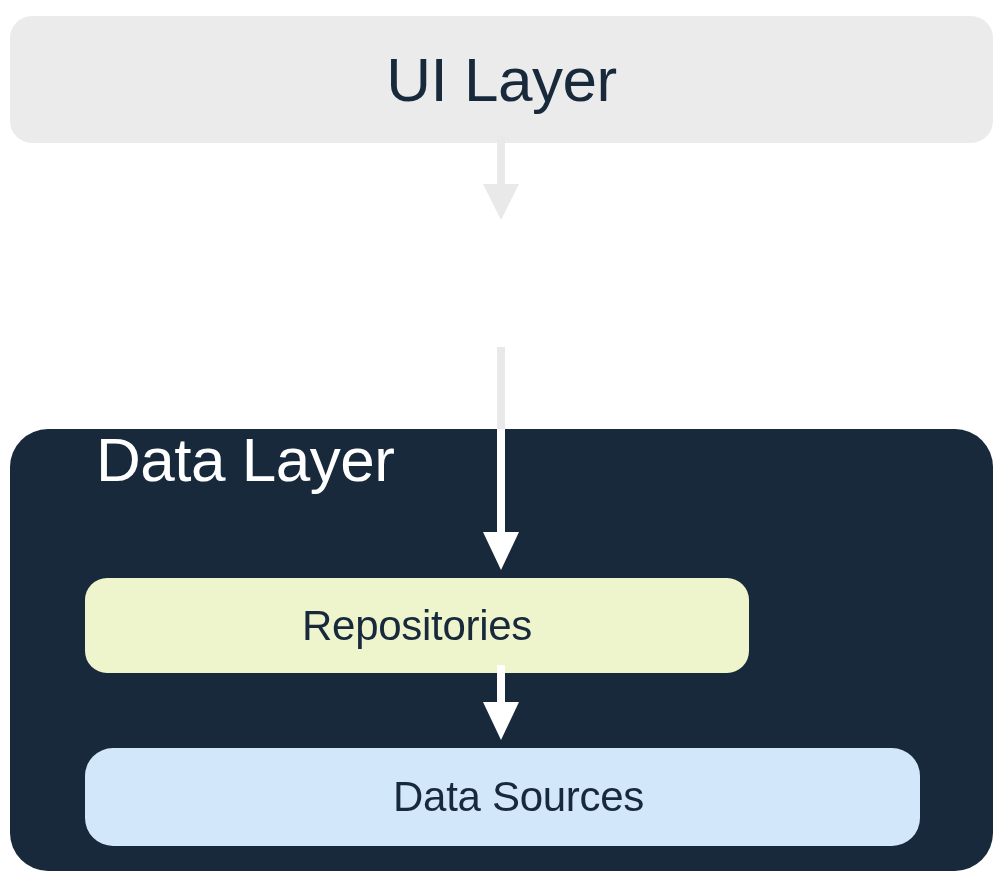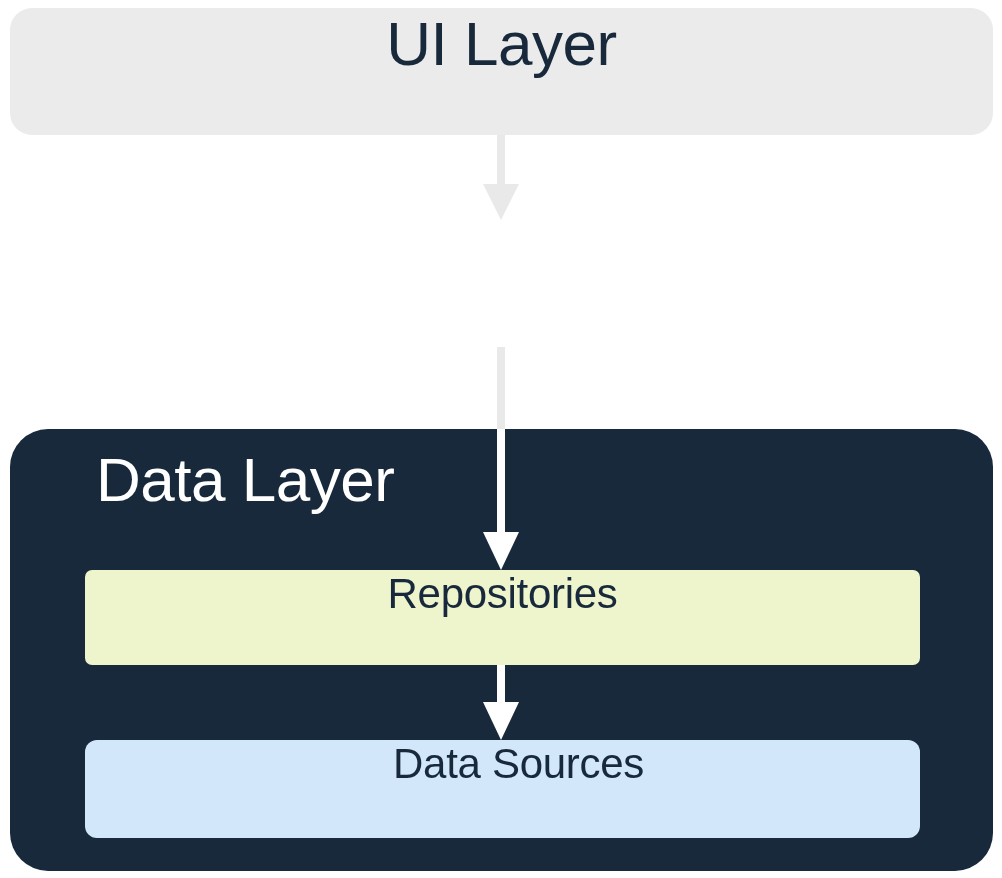--- a/index.html
+++ b/index.html
@@ -12,23 +12,24 @@
     position: relative;
     width: 1002px;
     height: 878px;
     font-family: "Liberation Sans", sans-serif;
     overflow: hidden;
   }
 
   .node {
     position: absolute;
     display: flex;
-    align-items: flex-start;
+    align-items: center;
     justify-content: center;
     box-sizing: border-box;
+    margin-top: 8px;
   }
 
   
   .gray-node {
     left: 10px;
     width: 983px;
     height: 127px;
     border-radius: 22px;
     background: var(--layer_gray, #EBEBEB);
   }
@@ -50,46 +51,46 @@
     top: 429px;
     width: 983px;
     height: 442px;
     border-radius: 38px;
     background: var(--dark_navy, #17293B);
   }
 
   #data-layer-title {
     position: absolute;
     left: 96px;
-    top: 429px;
+    top: 409px;
     height: 101px;
     display: flex;
     align-items: center;
     font-size: 62px;
     font-weight: 400;
     letter-spacing: -0.5px;
     color: var(--text_light, #FFFFFF);
     white-space: nowrap;
   }
 
   
   #repositories-node {
     left: 85px;
     top: 570px;
-    width: 835px;
+    width: 664px;
     height: 95px;
-    border-radius: 7px;
+    border-radius: 22px;
     background: var(--repositories_green, #EEF4CC);
   }
   #data-sources-node {
     left: 85px;
     top: 740px;
     width: 835px;
     height: 98px;
-    border-radius: 12px;
+    border-radius: 28px;
     background: var(--data_sources_blue, #D3E7FA);
     padding-left: 32px;
   }
   .inner-label {
     font-size: 42px;
     font-weight: 400;
     letter-spacing: -0.3px;
     color: var(--text_dark, #17293B);
     white-space: nowrap;
   }

